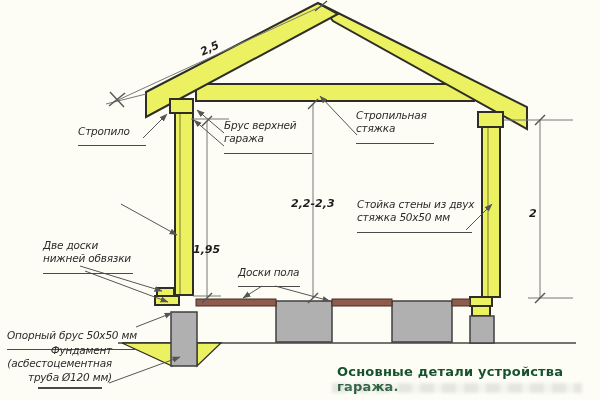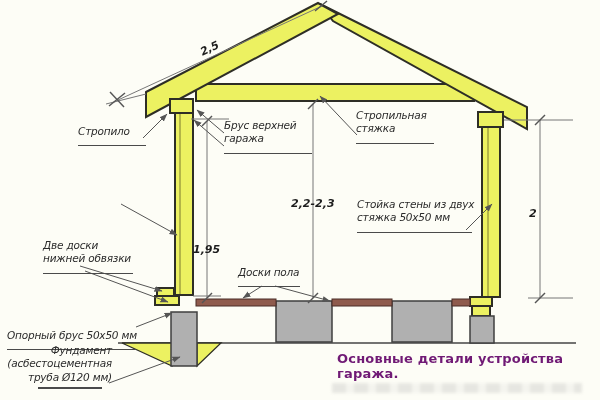--- a/index.html
+++ b/index.html
@@ -11,21 +11,21 @@
   .floorboard{stroke:#4a2c26;stroke-width:1;}
   .postline{stroke:#7a7a2e;stroke-width:1;}
   .ground{stroke:#444;stroke-width:1.5;}
   .dim{stroke:#777;stroke-width:1;fill:none;}
   .tick{stroke:#555;stroke-width:1.4;}
   .leader{stroke:#555;stroke-width:1;fill:none;}
   .lbl{position:absolute;font-style:italic;font-size:10.5px;line-height:1.28;color:#2b2b2b;
        letter-spacing:-0.2px;white-space:nowrap;}
   .u{border-bottom:1.6px solid #4a4a4a;padding-bottom:7px;}
   .dimtxt{position:absolute;font-style:italic;font-weight:bold;font-size:11px;color:#1d1d1d;}
-  .caption{position:absolute;font-weight:bold;font-size:13px;color:#701a75;letter-spacing:.2px;}
+  .caption{position:absolute;font-weight:bold;font-size:13px;color:#14532d;letter-spacing:.2px;margin-top:13px;}
   .rule{position:absolute;background:#4a4a4a;height:2px;}
   .watermark{position:absolute;left:332px;top:383px;width:250px;height:10px;opacity:.22;
        filter:blur(1.5px);background:repeating-linear-gradient(90deg,#9a9a9a 0 14px,#d6d6d6 14px 22px);}
 </style>
 </head>
 <body>
 
 <div id="stage">
 
   <svg id="drawing" width="600" height="400" viewBox="0 0 600 400">

